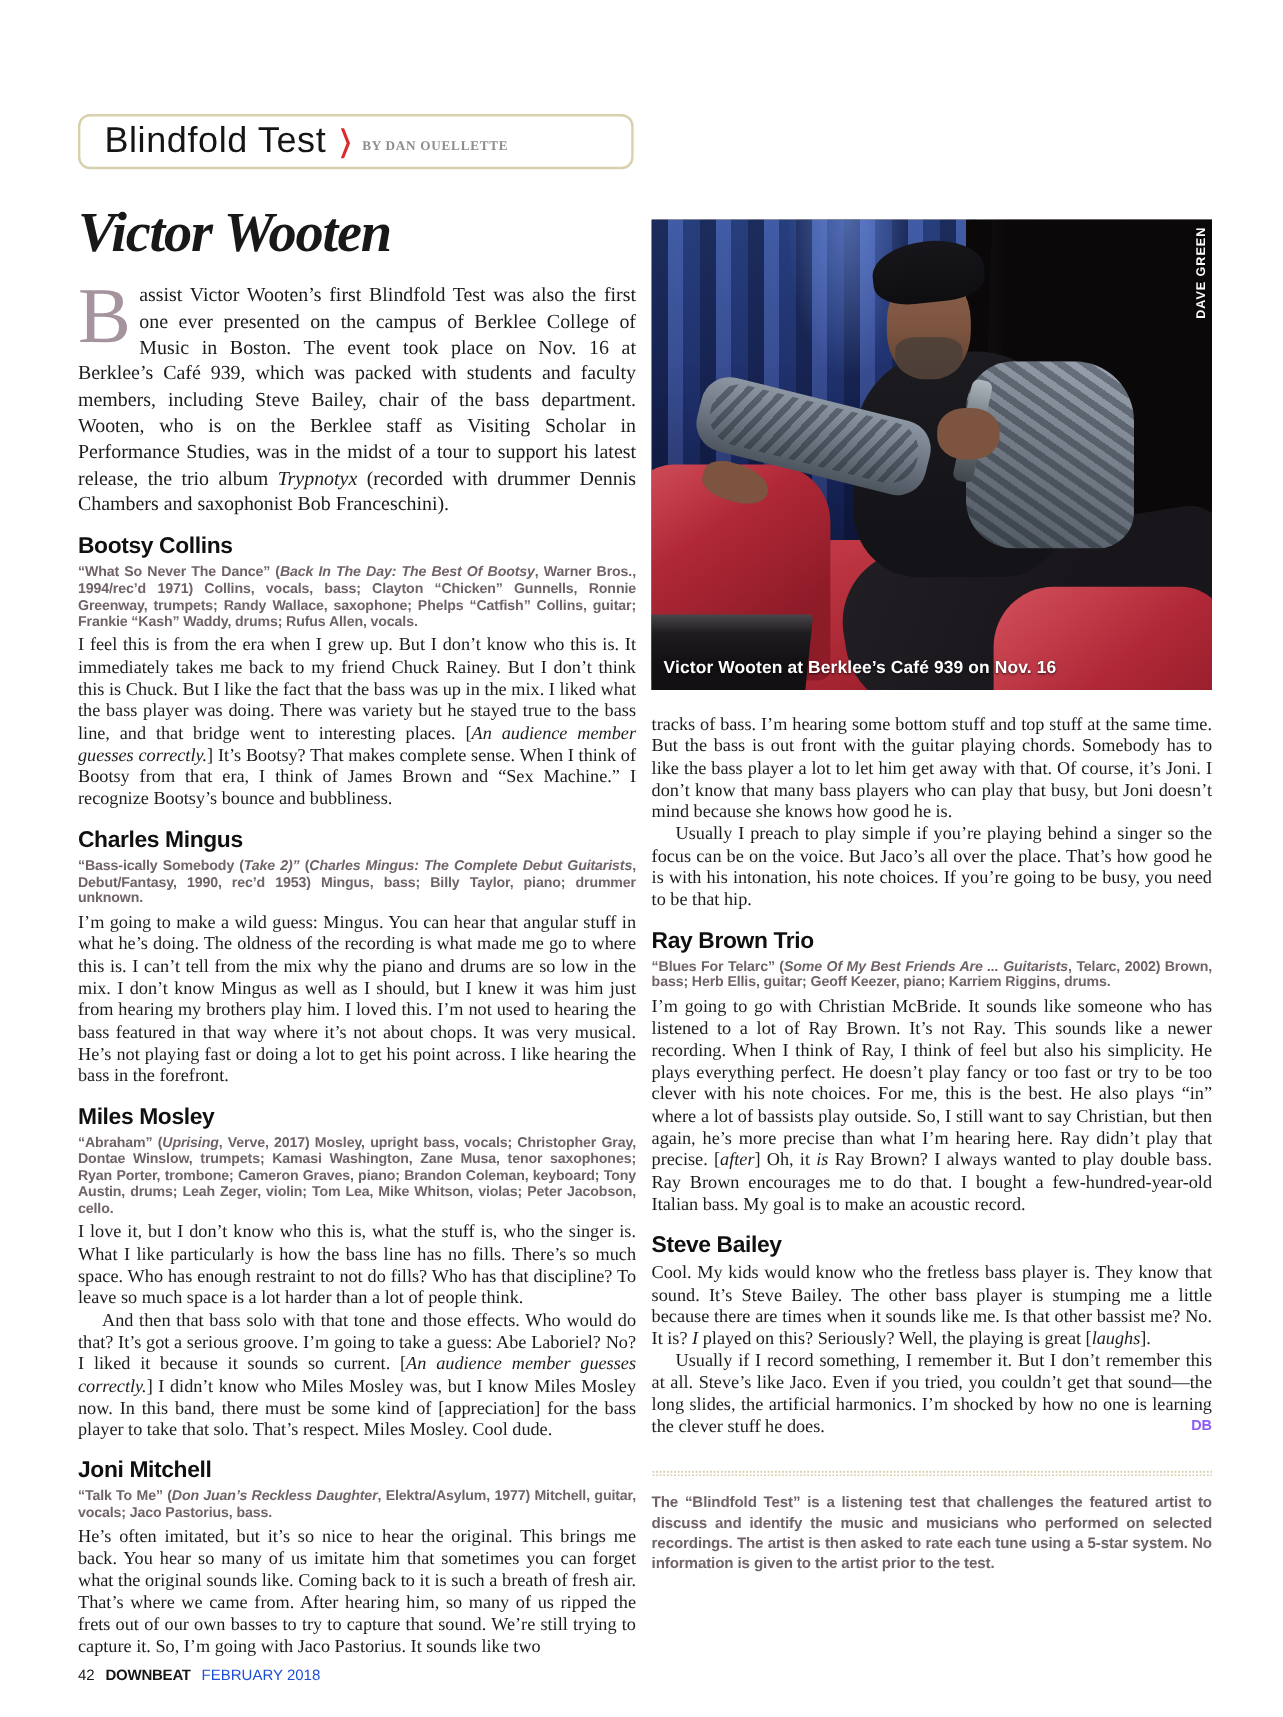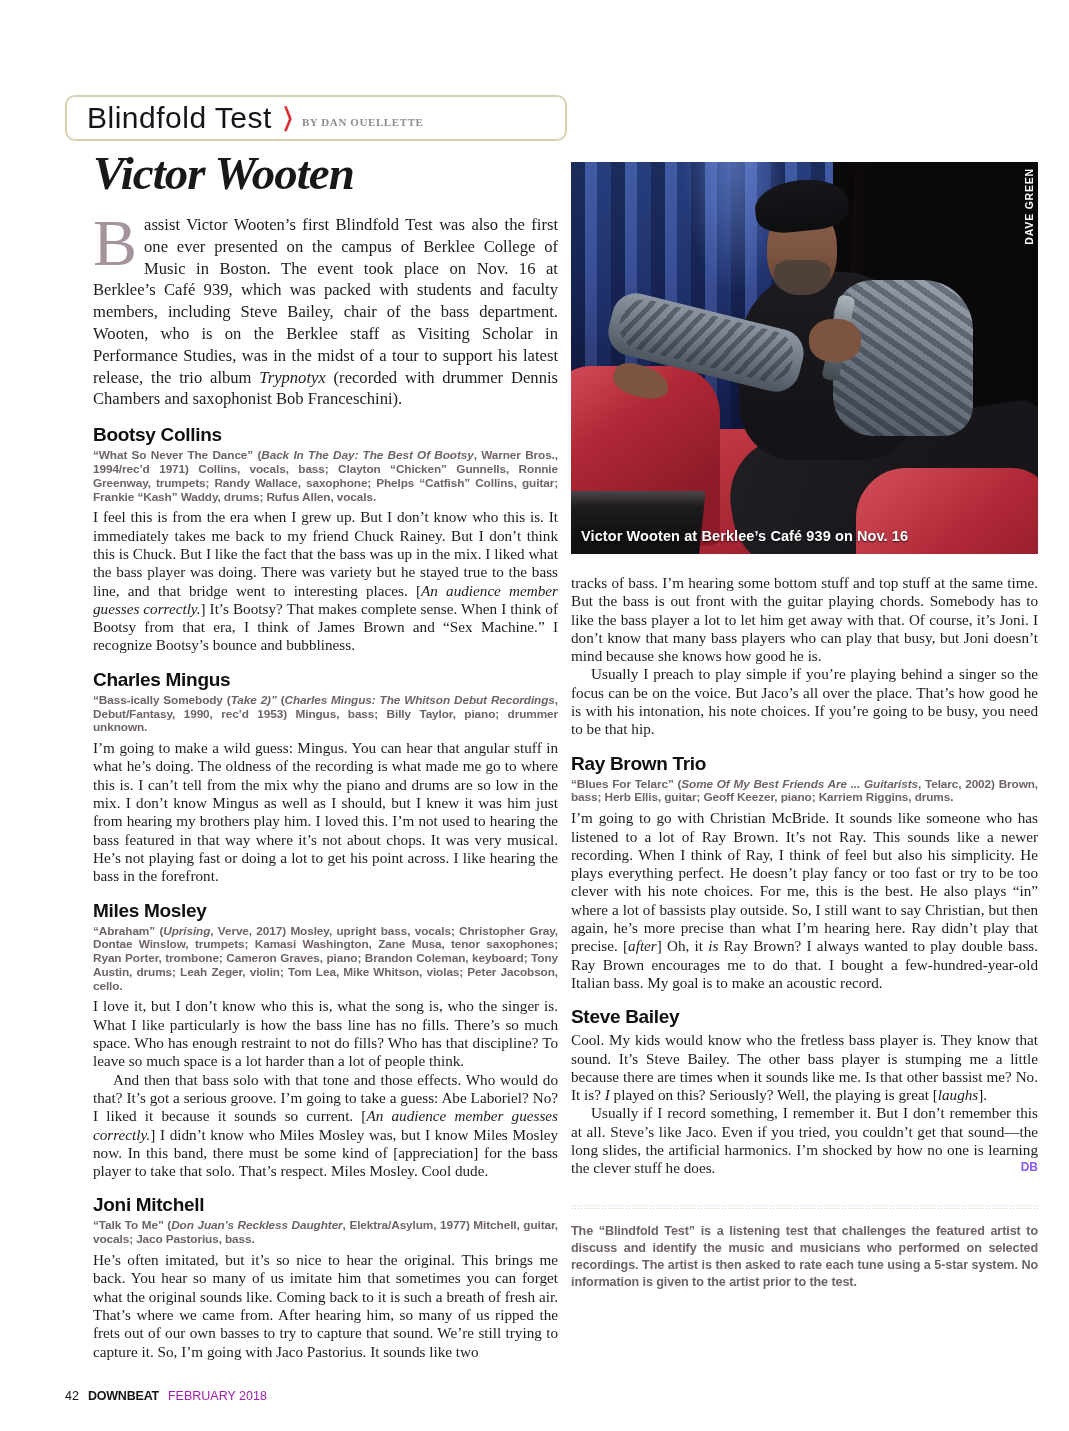--- a/index.html
+++ b/index.html
@@ -1,32 +1,32 @@
 <!DOCTYPE html>
 <html><head>
 <meta charset="utf-8">
 <style>
   html,body{margin:0;padding:0;}
   body{width:1069px;height:1431px;background:#ffffff;position:relative;
        font-family:"Liberation Serif",serif;color:#1c1c1c;overflow:hidden;}
   .page{position:absolute;inset:0;}
 
   
-  .kickerbox{position:absolute;left:65px;top:95px;width:502px;height:46px;
+  .kickerbox{position:absolute;left:65px;top:95px;width:463px;height:46px;
     border:2px solid #d8d1ad;border-radius:10px;background:#fff;
     display:flex;align-items:center;padding:0 0 0 20px;box-sizing:border-box;}
   .kicker{font-family:"Liberation Sans",sans-serif;font-size:30px;font-weight:500;
     letter-spacing:.5px;color:#151515;}
   .kicker-arrow{color:#da2c30;font-size:24px;font-weight:700;margin:0 10px 0 12px;
     font-family:"DejaVu Sans",sans-serif;transform:scaleY(1.15);display:inline-block;}
   .byline{font-family:Liberation Serif, serif;font-size:11px;font-weight:700;
     color:#8d8d8d;letter-spacing:.6px;margin-top:8px;}
 
   
-  .content{position:absolute;left:65px;top:134px;width:945px;display:flex;gap:13px;margin-left:28px;}
+  .content{position:absolute;left:65px;top:155px;width:945px;display:flex;gap:13px;}
   .col-left{width:465px;}
   .col-right{width:467px;padding-top:28px;box-sizing:border-box;}
 
   .title{font-family:"Liberation Serif",serif;font-style:italic;font-weight:700;
     font-size:47px;line-height:50px;color:#181818;margin:14px 0 16px 0;letter-spacing:-1px;}
 
   .body{font-size:15.2px;line-height:18.3px;text-align:justify;margin:0;}
   .intro{font-size:16.6px;line-height:21.8px;}
   .ind{text-indent:20px;}
   .it{font-style:italic;}
@@ -107,21 +107,21 @@
   .rule-tan{height:5px;margin:26px 0 14px 0;
     background-image:radial-gradient(#d6cfa9 34%,transparent 36%);background-size:3px 3px;}
   .footnote{font-family:"Liberation Sans",sans-serif;font-size:12.6px;line-height:17px;
     font-weight:700;letter-spacing:-.1px;color:#6f6369;text-align:justify;margin:0;}
 
   
   .pagefooter{position:absolute;left:65px;bottom:28px;
     font-family:"Liberation Sans",sans-serif;font-size:12.5px;color:#161616;
     display:flex;gap:9px;align-items:baseline;}
   .pf-brand{font-weight:700;letter-spacing:-.2px;}
-  .pf-issue{color:#a21caf;margin-top:48px;}
+  .pf-issue{color:#1d4ed8;margin-top:48px;}
 </style>
 </head>
 <body>
 
 <div class="page">
 
   <div class="kickerbox">
     <span class="kicker">Blindfold Test</span>
     <span class="kicker-arrow">〉</span>
     <span class="byline">BY DAN OUELLETTE</span>
@@ -135,28 +135,28 @@
       <p class="body intro"><span class="dropcap">B</span><span><span>assist Victor Wooten’s first Blindfold Test was also the first one ever presented on the campus of Berklee College of Music in Boston. The event took place on Nov. 16 at Berklee’s Café 939, which was packed with students and faculty members, including Steve Bailey, chair of the bass department. Wooten, who is on the Berklee staff as Visiting Scholar in Performance Studies, was in the midst of a tour to support his latest release, the trio album </span><span class="it">Trypnotyx</span><span> (recorded with drummer Dennis Chambers and saxophonist Bob Franceschini).</span></span></p>
 
       <section>
         <h3 class="sec">Bootsy Collins</h3>
         <p class="credits"><span>“What So Never The Dance” (</span><span class="it">Back In The Day: The Best Of Bootsy</span><span>, Warner Bros., 1994/rec’d 1971) Collins, vocals, bass; Clayton “Chicken” Gunnells, Ronnie Greenway, trumpets; Randy Wallace, saxophone; Phelps “Catfish” Collins, guitar; Frankie “Kash” Waddy, drums; Rufus Allen, vocals.</span></p>
         <p class="body"><span>I feel this is from the era when I grew up. But I don’t know who this is. It immediately takes me back to my friend Chuck Rainey. But I don’t think this is Chuck. But I like the fact that the bass was up in the mix. I liked what the bass player was doing. There was variety but he stayed true to the bass line, and that bridge went to interesting places. [</span><span class="it">An audience member guesses correctly.</span><span>] It’s Bootsy? That makes complete sense. When I think of Bootsy from that era, I think of James Brown and “Sex Machine.” I recognize Bootsy’s bounce and bubbliness.</span></p>
       </section>
 
       <section>
         <h3 class="sec">Charles Mingus</h3>
-        <p class="credits"><span>“Bass-ically Somebody (</span><span class="it">Take 2)”</span><span> (</span><span class="it">Charles Mingus: The Whitson Debut Recordings</span><span>, Debut/Fantasy, 1990, rec’d 1953) Mingus, bass; Billy Taylor, piano; drummer unknown.</span></p>
+        <p class="credits"><span>“Bass-ically Somebody (</span><span class="it">Take 2)”</span><span> (</span><span class="it">Charles Mingus: The Complete Debut Guitarists</span><span>, Debut/Fantasy, 1990, rec’d 1953) Mingus, bass; Billy Taylor, piano; drummer unknown.</span></p>
         <p class="body"><span>I’m going to make a wild guess: Mingus. You can hear that angular stuff in what he’s doing. The oldness of the recording is what made me go to where this is. I can’t tell from the mix why the piano and drums are so low in the mix. I don’t know Mingus as well as I should, but I knew it was him just from hearing my brothers play him. I loved this. I’m not used to hearing the bass featured in that way where it’s not about chops. It was very musical. He’s not playing fast or doing a lot to get his point across. I like hearing the bass in the forefront.</span></p>
       </section>
 
       <section>
         <h3 class="sec">Miles Mosley</h3>
         <p class="credits"><span>“Abraham” (</span><span class="it">Uprising</span><span>, Verve, 2017) Mosley, upright bass, vocals; Christopher Gray, Dontae Winslow, trumpets; Kamasi Washington, Zane Musa, tenor saxophones; Ryan Porter, trombone; Cameron Graves, piano; Brandon Coleman, keyboard; Tony Austin, drums; Leah Zeger, violin; Tom Lea, Mike Whitson, violas; Peter Jacobson, cello.</span></p>
-        <p class="body"><span>I love it, but I don’t know who this is, what the song is, who the singer is. What I like particularly is how the bass line has no fills. There’s so much space. Who has enough restraint to not do fills? Who has that discipline? To leave so much space is a lot harder than a lot of people think.</span></p>
+        <p class="body"><span>I love it, but I don’t know who this is, what the stuff is, who the singer is. What I like particularly is how the bass line has no fills. There’s so much space. Who has enough restraint to not do fills? Who has that discipline? To leave so much space is a lot harder than a lot of people think.</span></p>
         <p class="body ind"><span>And then that bass solo with that tone and those effects. Who would do that? It’s got a serious groove. I’m going to take a guess: Abe Laboriel? No? I liked it because it sounds so current. [</span><span class="it">An audience member guesses correctly.</span><span>] I didn’t know who Miles Mosley was, but I know Miles Mosley now. In this band, there must be some kind of [appreciation] for the bass player to take that solo. That’s respect. Miles Mosley. Cool dude.</span></p>
       </section>
 
       <section>
         <h3 class="sec">Joni Mitchell</h3>
         <p class="credits"><span>“Talk To Me” (</span><span class="it">Don Juan’s Reckless Daughter</span><span>, Elektra/Asylum, 1977) Mitchell, guitar, vocals; Jaco Pastorius, bass.</span></p>
         <p class="body"><span>He’s often imitated, but it’s so nice to hear the original. This brings me back. You hear so many of us imitate him that sometimes you can forget what the original sounds like. Coming back to it is such a breath of fresh air. That’s where we came from. After hearing him, so many of us ripped the frets out of our own basses to try to capture that sound. We’re still trying to capture it. So, I’m going with Jaco Pastorius. It sounds like two</span></p>
       </section>
     </div>
 

